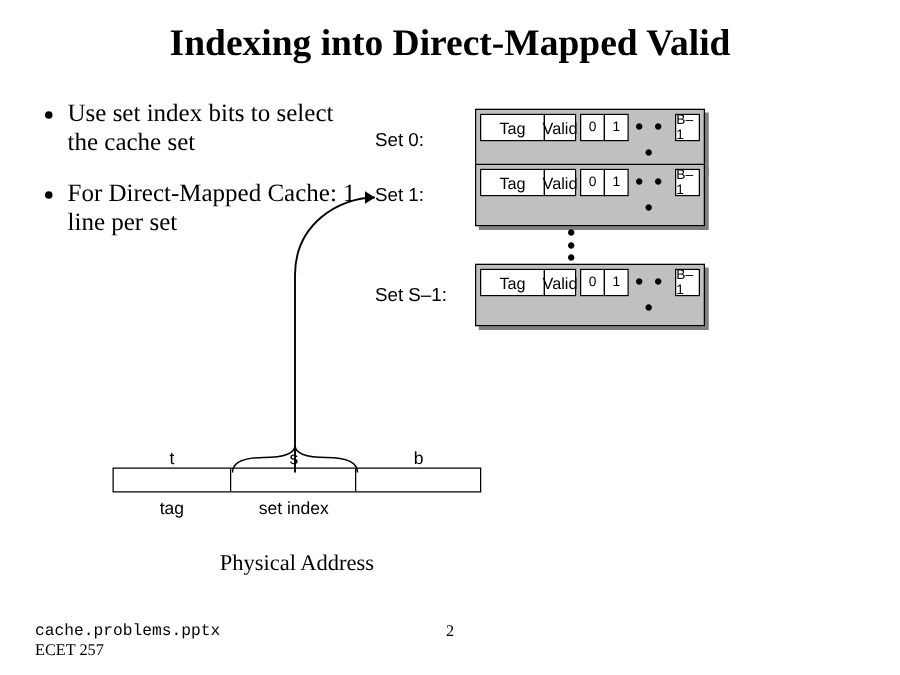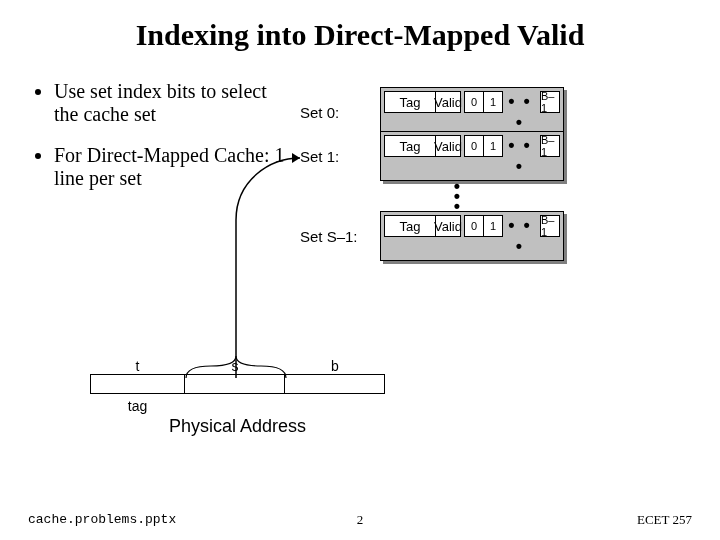--- a/index.html
+++ b/index.html
@@ -74,26 +74,26 @@
   .pa-box div { border-right:1.5px solid #000; }
   .pa-box div:last-child { border-right:none; }
   .pa-box .t { width: 95px; }
   .pa-box .s { width: 100px; }
   .pa-box .b { width: 100px; }
   .pa-bot { display:flex; margin-top:4px; }
   .pa-bot div { text-align:center; }
   .pa-bot .t { width: 95px; }
   .pa-bot .s { width: 100px; }
   .pa-bot .b { width: 100px; }
-  .pa-caption { text-align:center; width:295px; margin-top:2px; font-family: Liberation Sans, sans-serif; font-size:18px; }
+  .pa-caption { text-align:center; width:295px; margin-top:26px; font-family: Liberation Serif, serif; font-size:18px; }
 
   .footer {
     position: absolute; left: 0; bottom: 12px; width: 100%;
     font-size: 13px;
-    display: flex; justify-content: space-between; padding: 0 28px;
+    display: flex; justify-content: space-between; padding: 0 28px; flex-direction: column;
   }
   .footer .fname { font-family: "Courier New", monospace; }
   .footer .pg { position:absolute; left:50%; transform:translateX(-50%); }
 </style>
 </head>
 <body>
 
 <div class="title">Indexing into Direct-Mapped Valid</div>
 
 <ul class="bullets">
@@ -157,20 +157,21 @@
     <div class="s">s</div>
     <div class="b">b</div>
   </div>
   <div class="pa-box">
     <div class="t"></div>
       <div class="s"></div>
       <div class="b"></div>
   </div>
   <div class="pa-bot">
     <div class="t">tag</div>
+    <div class="s">set index</div>
   </div>
   <div class="pa-caption">Physical Address</div>
 </div>
 
 <div class="footer">
   <span class="fname">cache.problems.pptx</span>
   <span class="pg">2</span>
   <span>ECET 257</span>
 </div>
 

